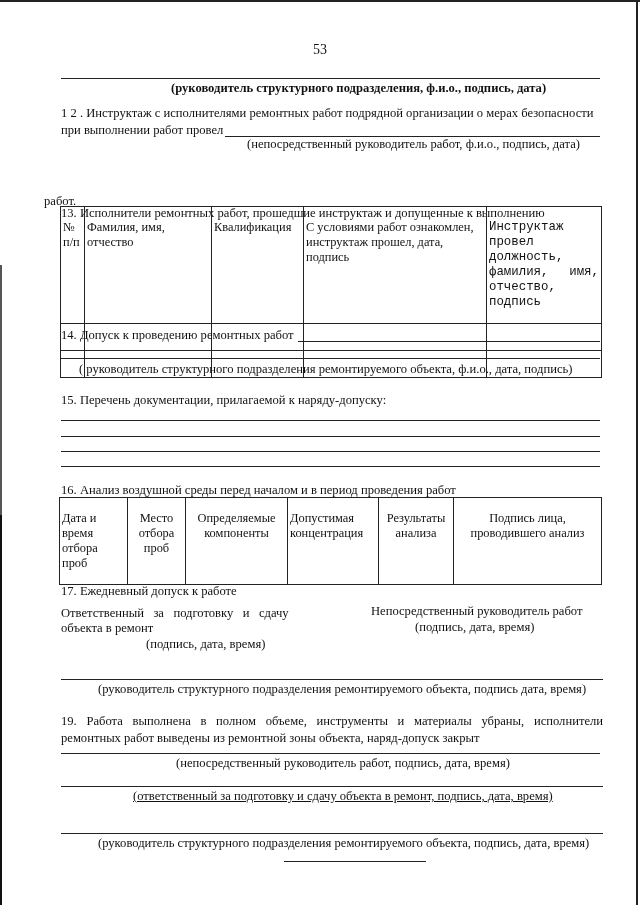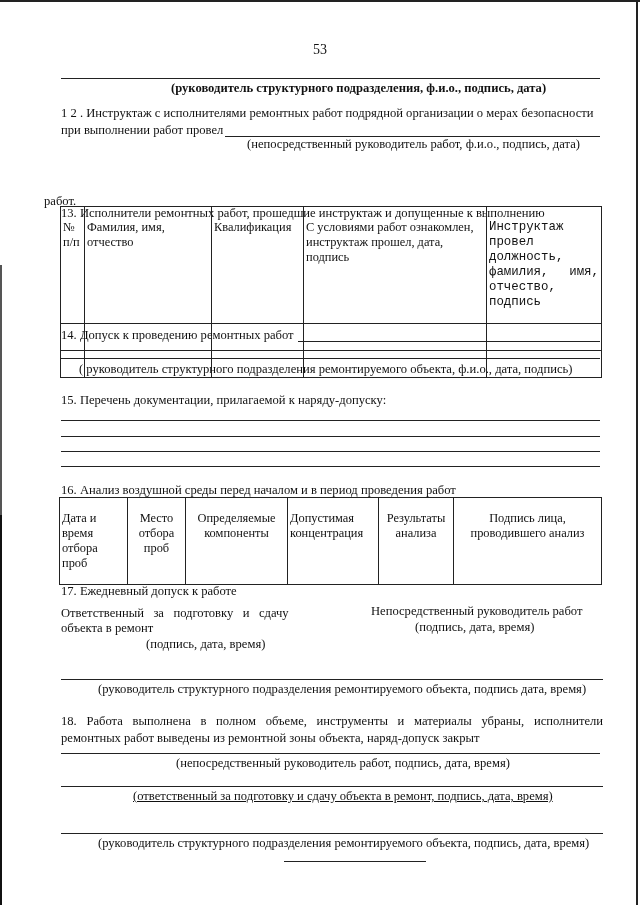--- a/index.html
+++ b/index.html
@@ -114,21 +114,21 @@
 
 <div class="abs" style="left:61px; top:584px;">17. Ежедневный допуск к работе</div>
 <div class="abs" style="left:61px; top:606px; white-space:pre;">Ответственный   за   подготовку   и   сдачу</div>
 <div class="abs" style="left:61px; top:621px;">объекта в ремонт</div>
 <div class="abs" style="left:146px; top:637px;">(подпись, дата, время)</div>
 <div class="abs" style="left:371px; top:604px;">Непосредственный руководитель работ</div>
 <div class="abs" style="left:415px; top:620px;">(подпись, дата, время)</div>
 <div class="line" style="left:61px; top:679px; width:542px;"></div>
 <div class="abs" style="left:98px; top:682px;">(руководитель структурного подразделения ремонтируемого объекта, подпись дата, время)</div>
 
-<div class="abs" style="left:61px; top:714px; width:542px; text-align:justify; text-align-last:justify; white-space:normal;">18. Работа выполнена в полном объеме, инструменты и материалы убраны, исполнители</div>
+<div class="abs" style="left:61px; top:714px; width:542px; text-align:justify; text-align-last:justify; white-space:normal;">19. Работа выполнена в полном объеме, инструменты и материалы убраны, исполнители</div>
 <div class="abs" style="left:61px; top:731px;">ремонтных работ выведены из ремонтной зоны объекта, наряд-допуск закрыт</div>
 <div class="line" style="left:61px; top:753px; width:539px;"></div>
 <div class="abs" style="left:176px; top:756px;">(непосредственный руководитель работ, подпись, дата, время)</div>
 <div class="line" style="left:61px; top:786px; width:542px;"></div>
 <div class="abs" style="left:133px; top:789px;text-decoration:underline;">(ответственный за подготовку и сдачу объекта в ремонт, подпись, дата, время)</div>
 <div class="line" style="left:61px; top:833px; width:542px;"></div>
 <div class="abs" style="left:98px; top:836px;">(руководитель структурного подразделения ремонтируемого объекта, подпись, дата, время)</div>
 
 <div class="line" style="left:284px; top:861px; width:142px;"></div>
 

